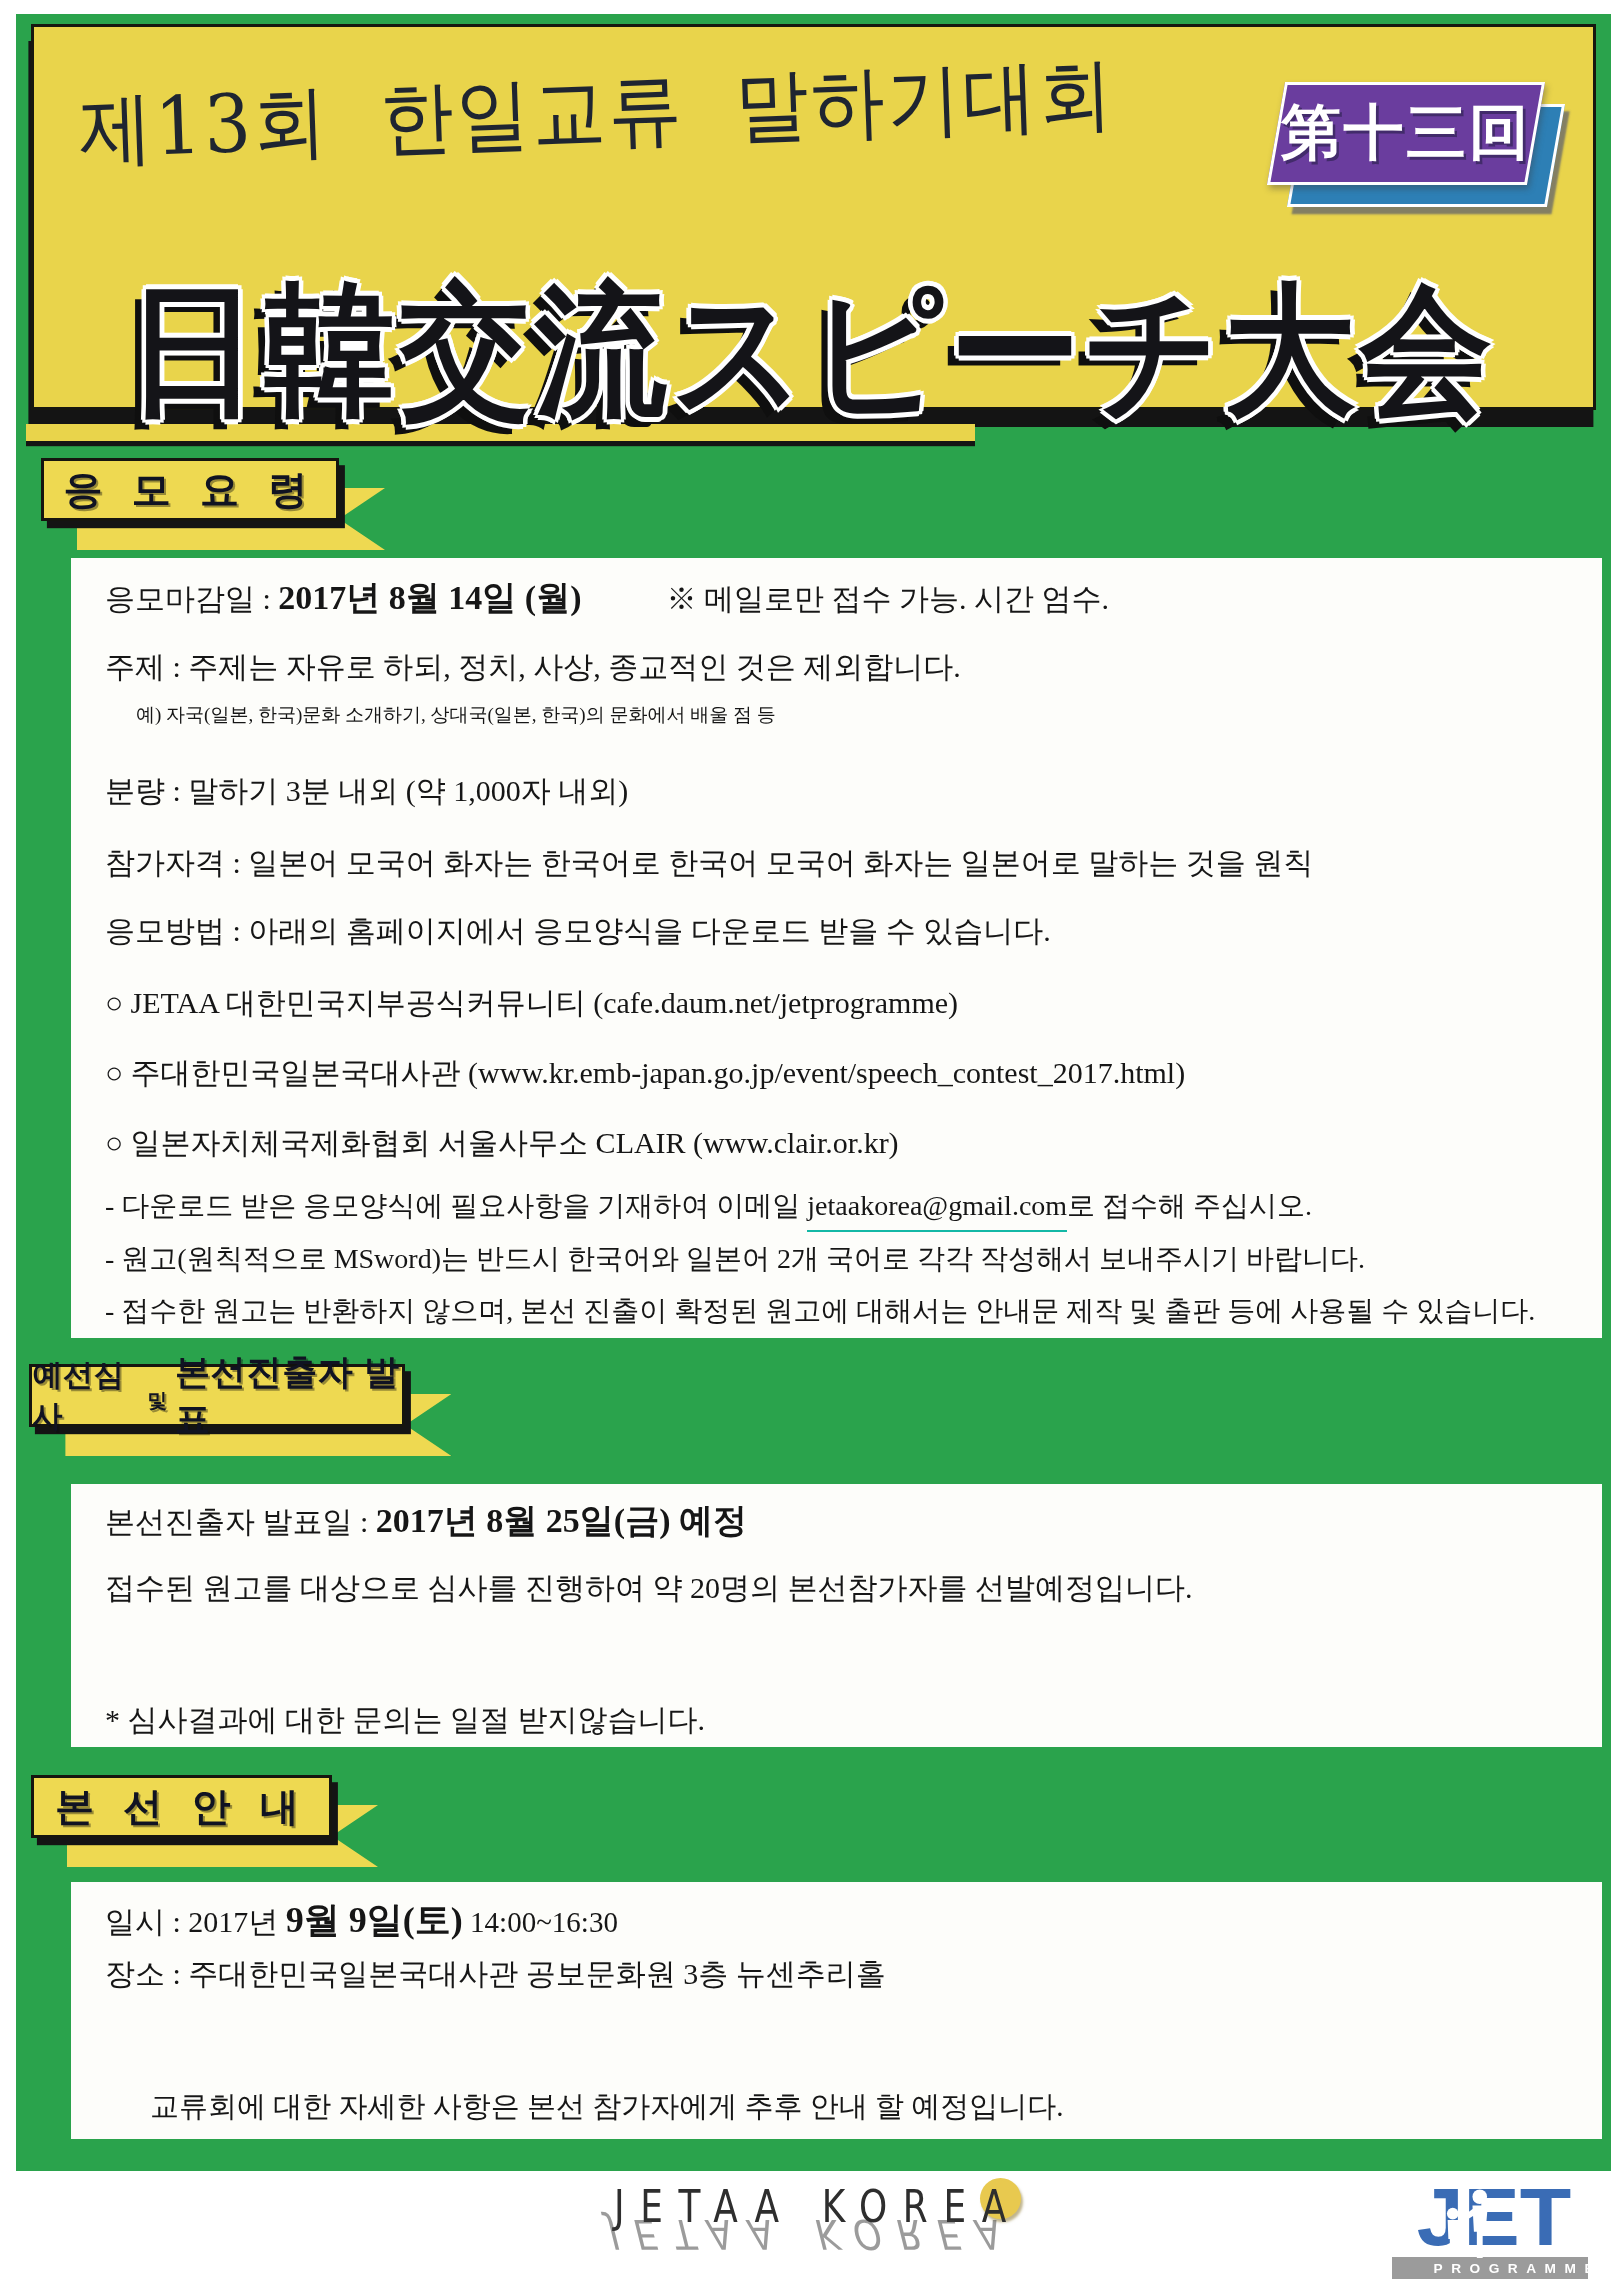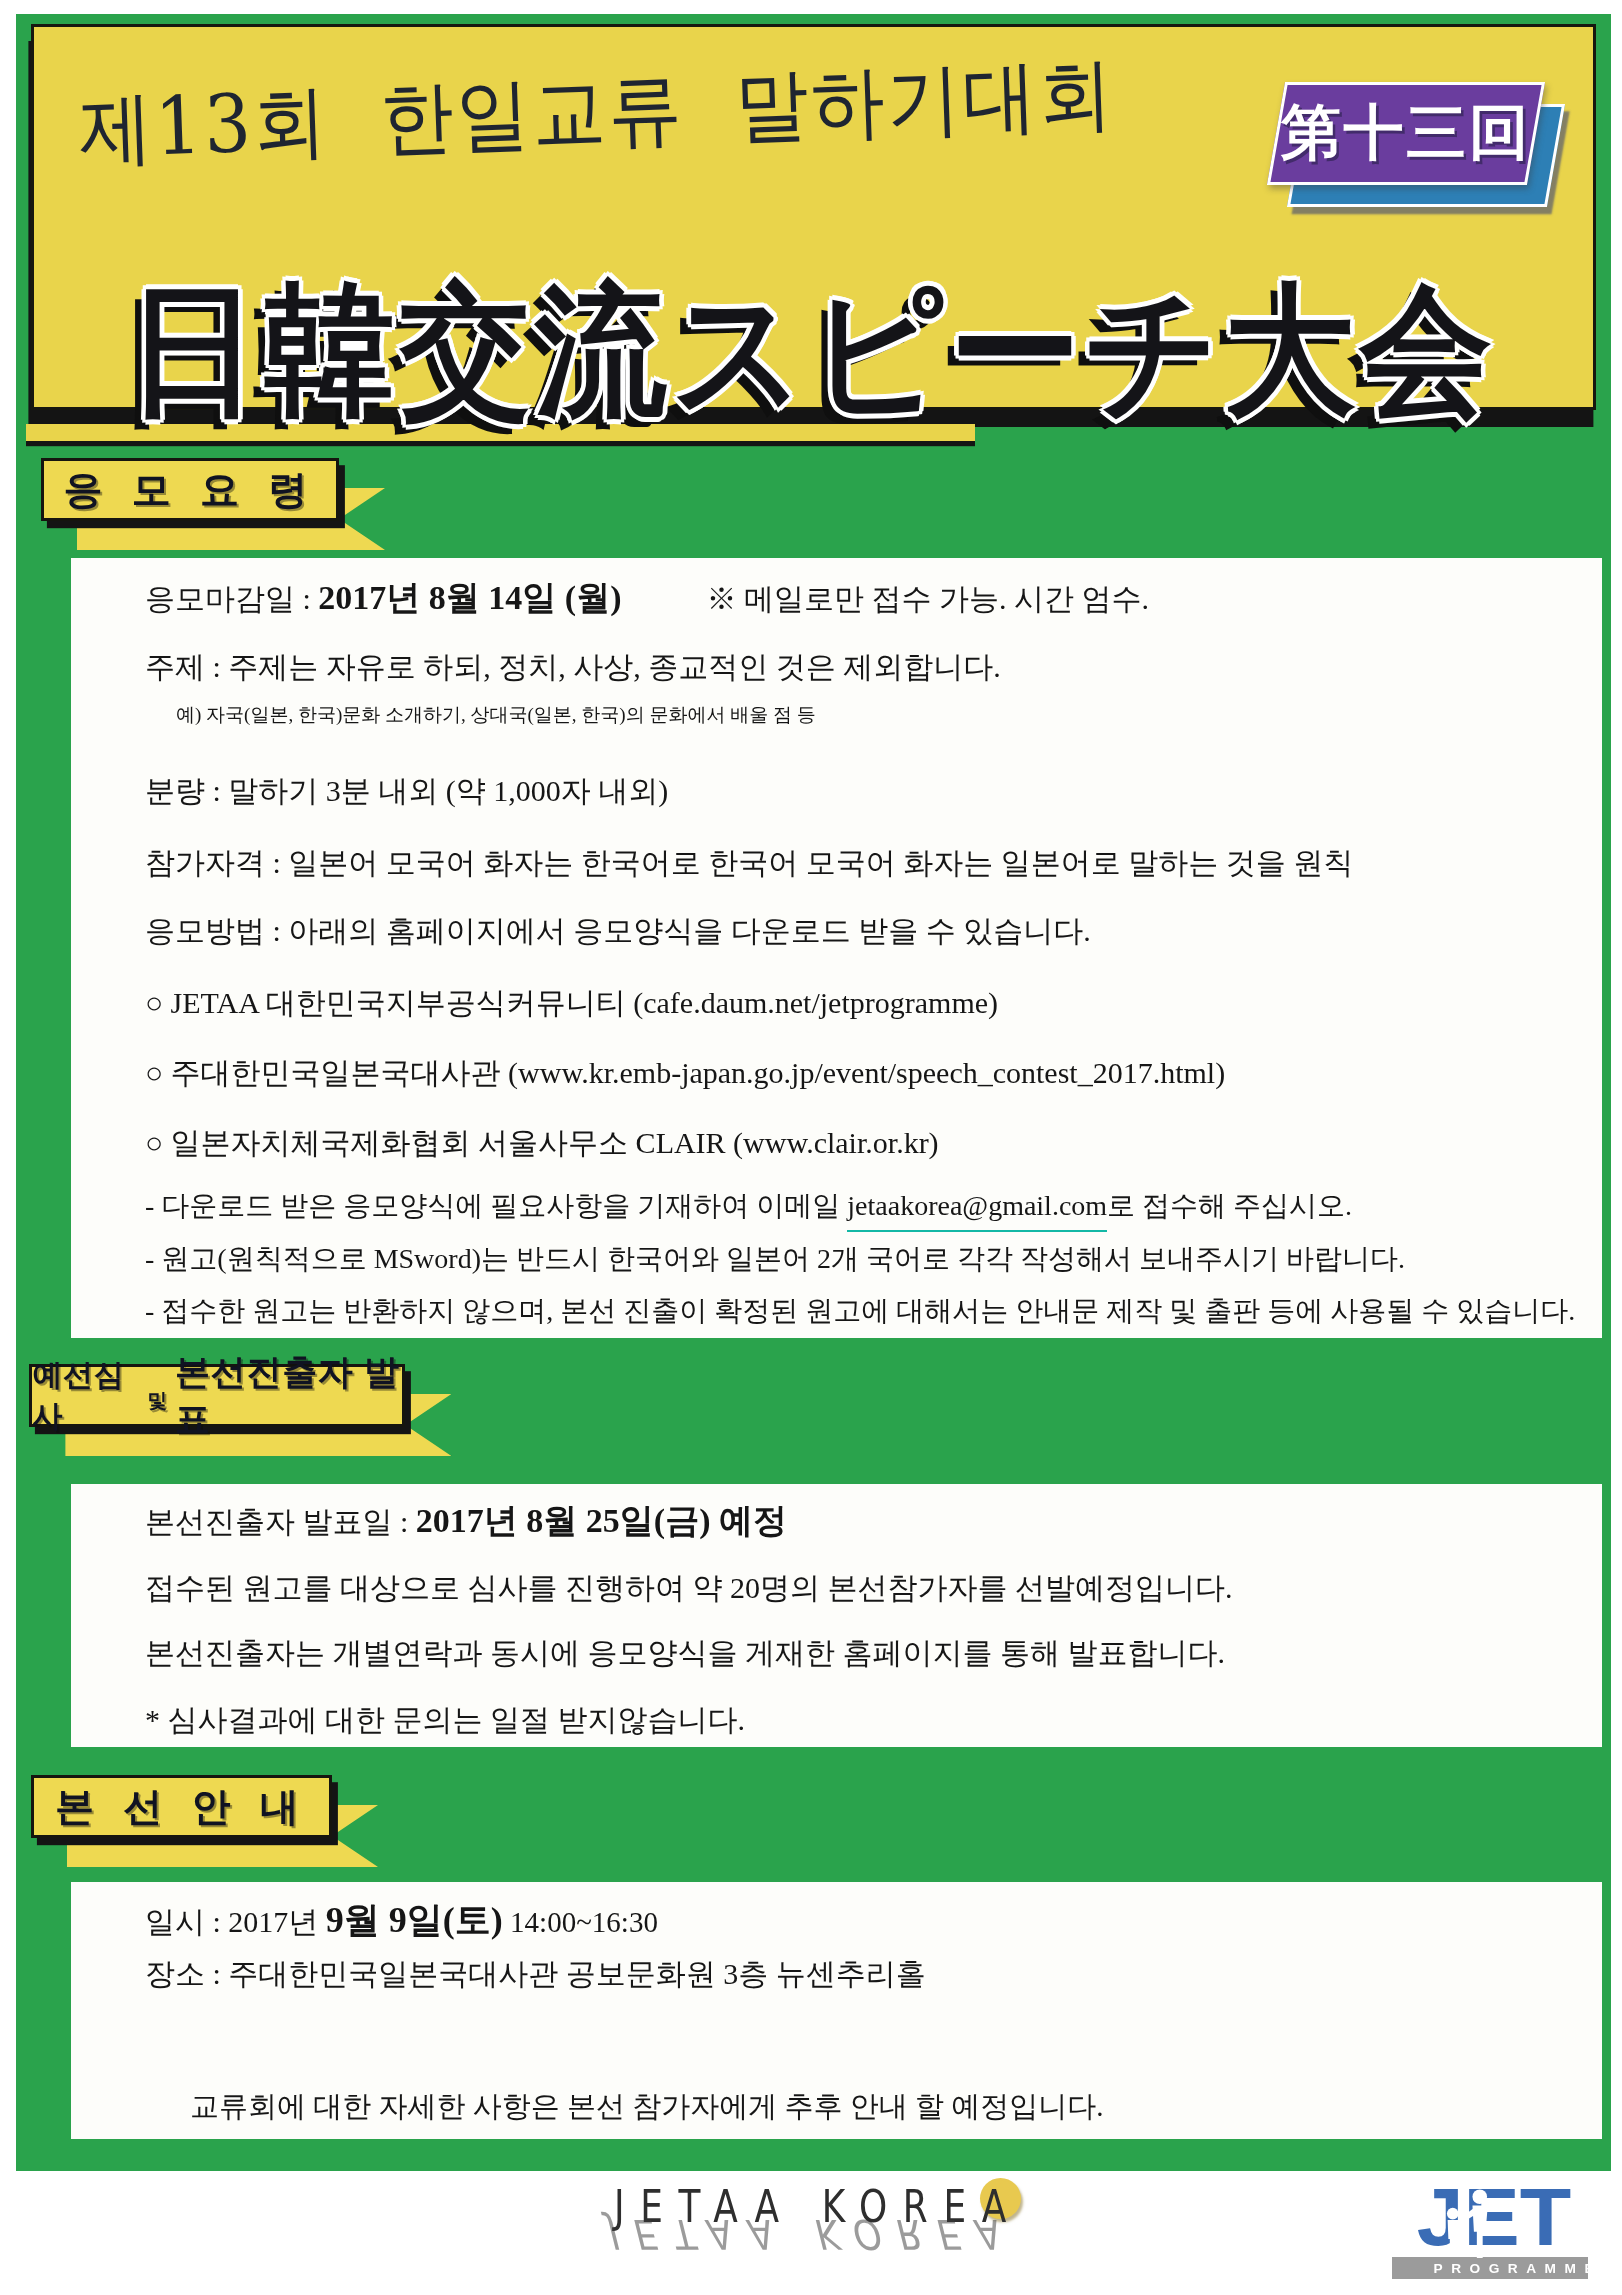--- a/index.html
+++ b/index.html
@@ -39,21 +39,21 @@
     border:3.3px solid #15150f;box-shadow:5.9px 7.2px 0 #141414;display:flex;align-items:center;
     justify-content:center;font-family:"Liberation Sans",sans-serif;font-weight:800;color:#101322;
     text-shadow:2px 2px 0 rgba(10,10,10,.38);box-sizing:border-box;}
   .ribbon .face .sp{font-size:39px;letter-spacing:9.2px;}
   .r2 .face .a{font-size:30px;letter-spacing:0.7px;}
   .r2 .face .b{font-size:19.6px;margin:9.2px 7.9px 0 7.9px;}
   .r2 .face .c{font-size:35px;letter-spacing:0.7px;}
 
   
   .panel{position:absolute;left:71px;width:1531px;background:#fdfdfa;}
-  .ln{position:absolute;left:34px;white-space:nowrap;color:#161616;font-size:30px;margin-left:40px;}
+  .ln{position:absolute;left:34px;white-space:nowrap;color:#161616;font-size:30px;}
   .ln .date-big{font-size:36px;font-weight:bold;}
   .ln .date-med{font-size:34px;font-weight:bold;}
   .ln .note-gap{margin-left:85px;}
   .ln .time{font-size:29px;}
   .sub{left:65px;font-size:19px;}
   .dash{font-size:28px;}
   .indent{left:79px;font-size:29px;}
   .email{border-bottom:2px solid #14b8a6;padding-bottom:9px;}
 
   
@@ -127,21 +127,20 @@
       <span class="b">및</span>
       <span class="c">본선진출자 발표</span>
     </div>
   </div>
 
   <div class="panel" style="top:1484px;height:263px;">
     <div class="ln" style="top:14.4px;">
       <span>본선진출자 발표일 : </span><span class="date-med">2017년 8월 25일(금) 예정</span>
     </div>
     <div class="ln" style="top:84px;">접수된 원고를 대상으로 심사를 진행하여 약 20명의 본선참가자를 선발예정입니다.</div>
-    <div class="ln" style="top:149px;">본선진출자는 개별연락과 동시에 응모양식을 게재한 홈페이지를 통해 발표합니다.</div>
     <div class="ln" style="top:216px;">* 심사결과에 대한 문의는 일절 받지않습니다.</div>
   </div>
 
   <div class="ribbon r3" style="left:31px;top:1775px;">
     <div class="tail" style="width:311px;"></div>
     <div class="face" style="width:301px;">
       <span class="sp">본 선 안 내</span>
     </div>
   </div>
 

